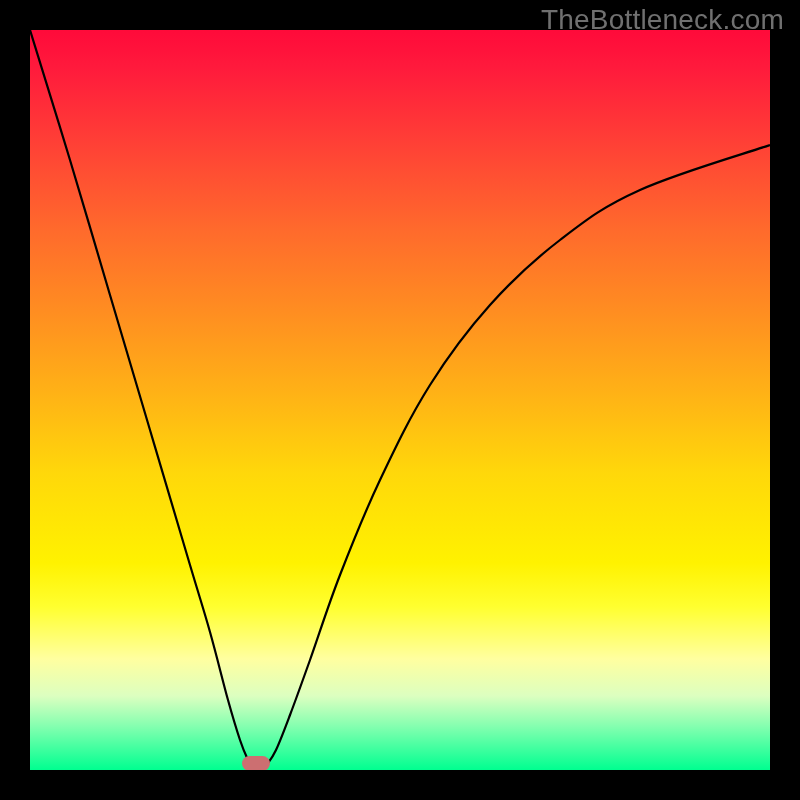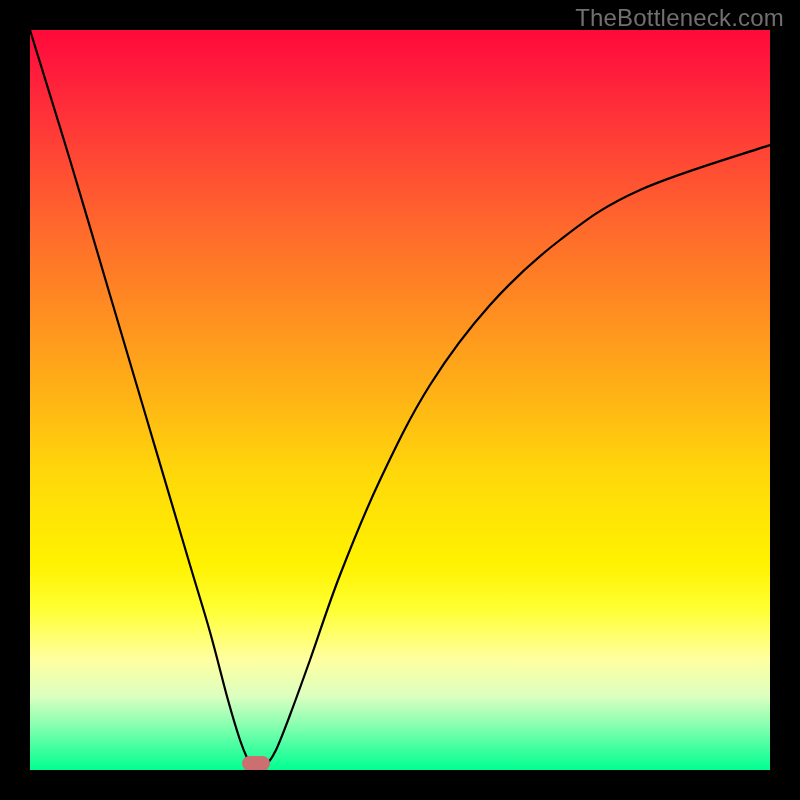--- a/index.html
+++ b/index.html
@@ -48,21 +48,21 @@
     left: 0;
     width: 740px;
     height: 740px;
   }
   .watermark {
     position: absolute;
     top: 4px;
     right: 16px;
     color: #707070;
     font-family: Arial, Helvetica, sans-serif;
-    font-size: 24px;
+    font-size: 28px;
     letter-spacing: 0.2px;
     font-weight: 400;
   }
   .marker {
     position: absolute;
     width: 28px;
     height: 15px;
     background: #cc6f71;
     border-radius: 8px;
   }

